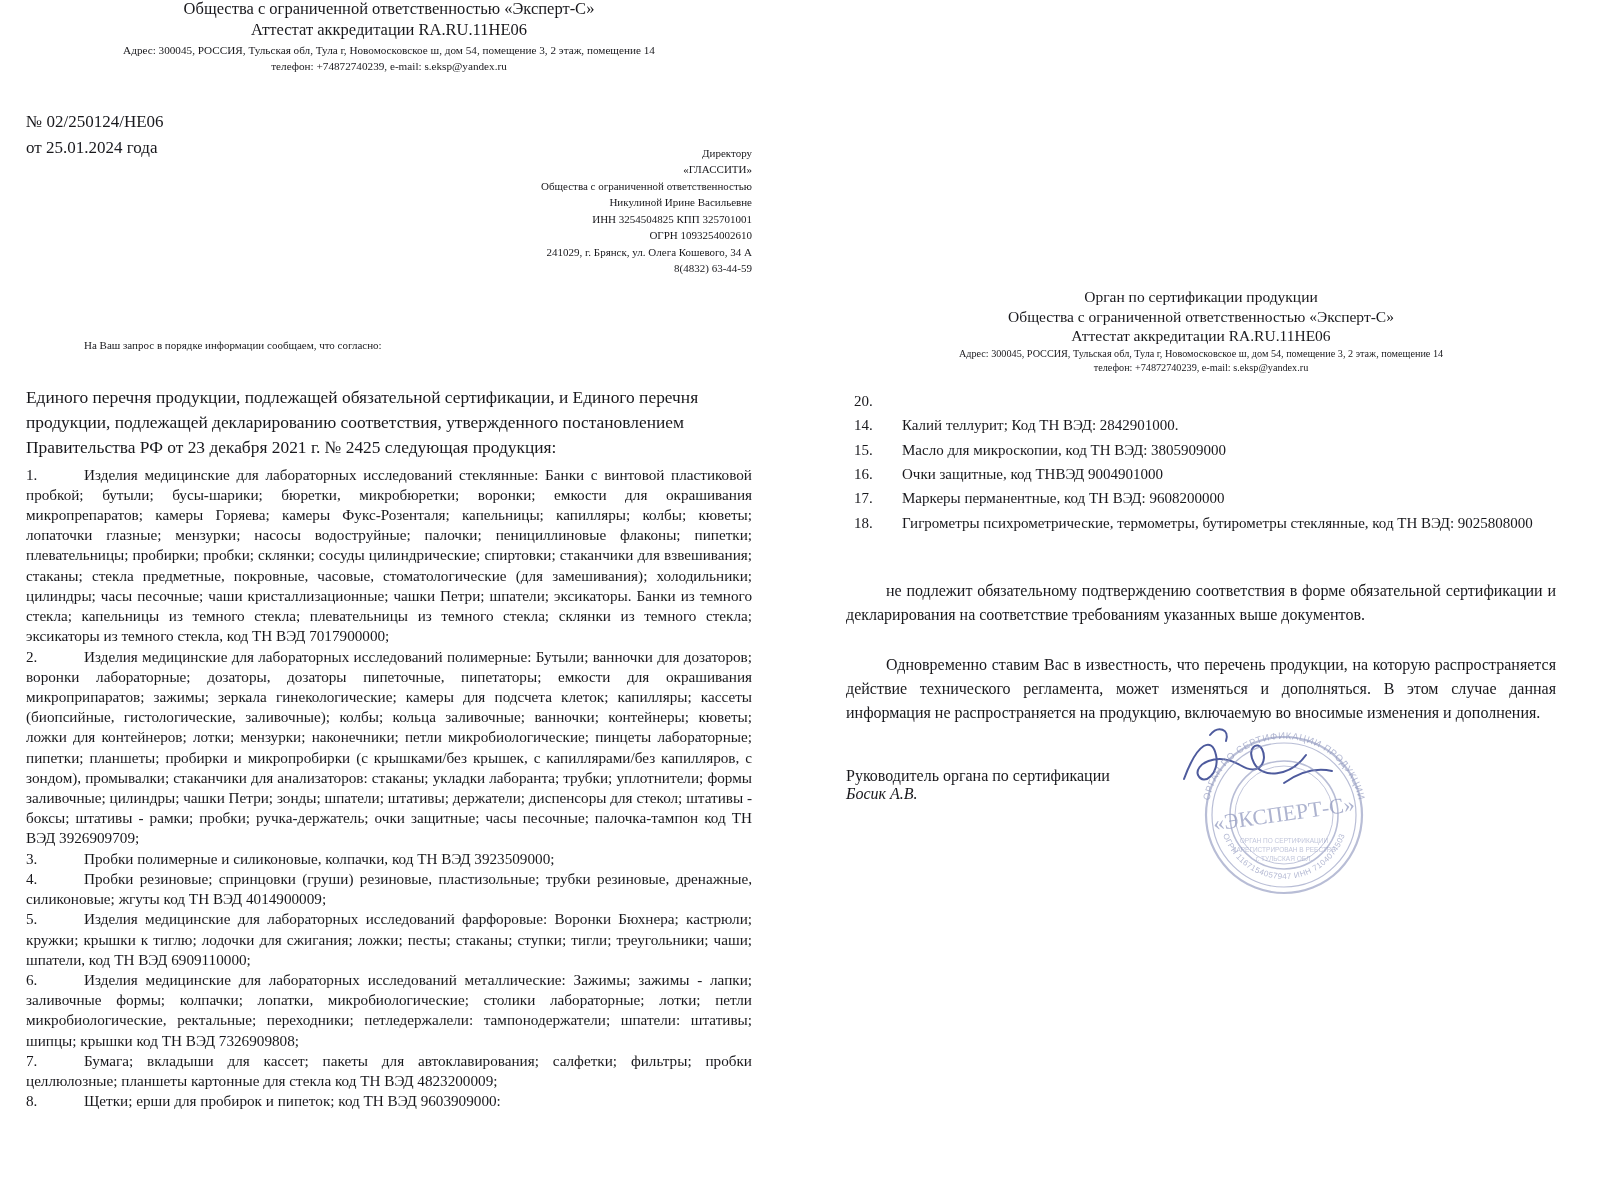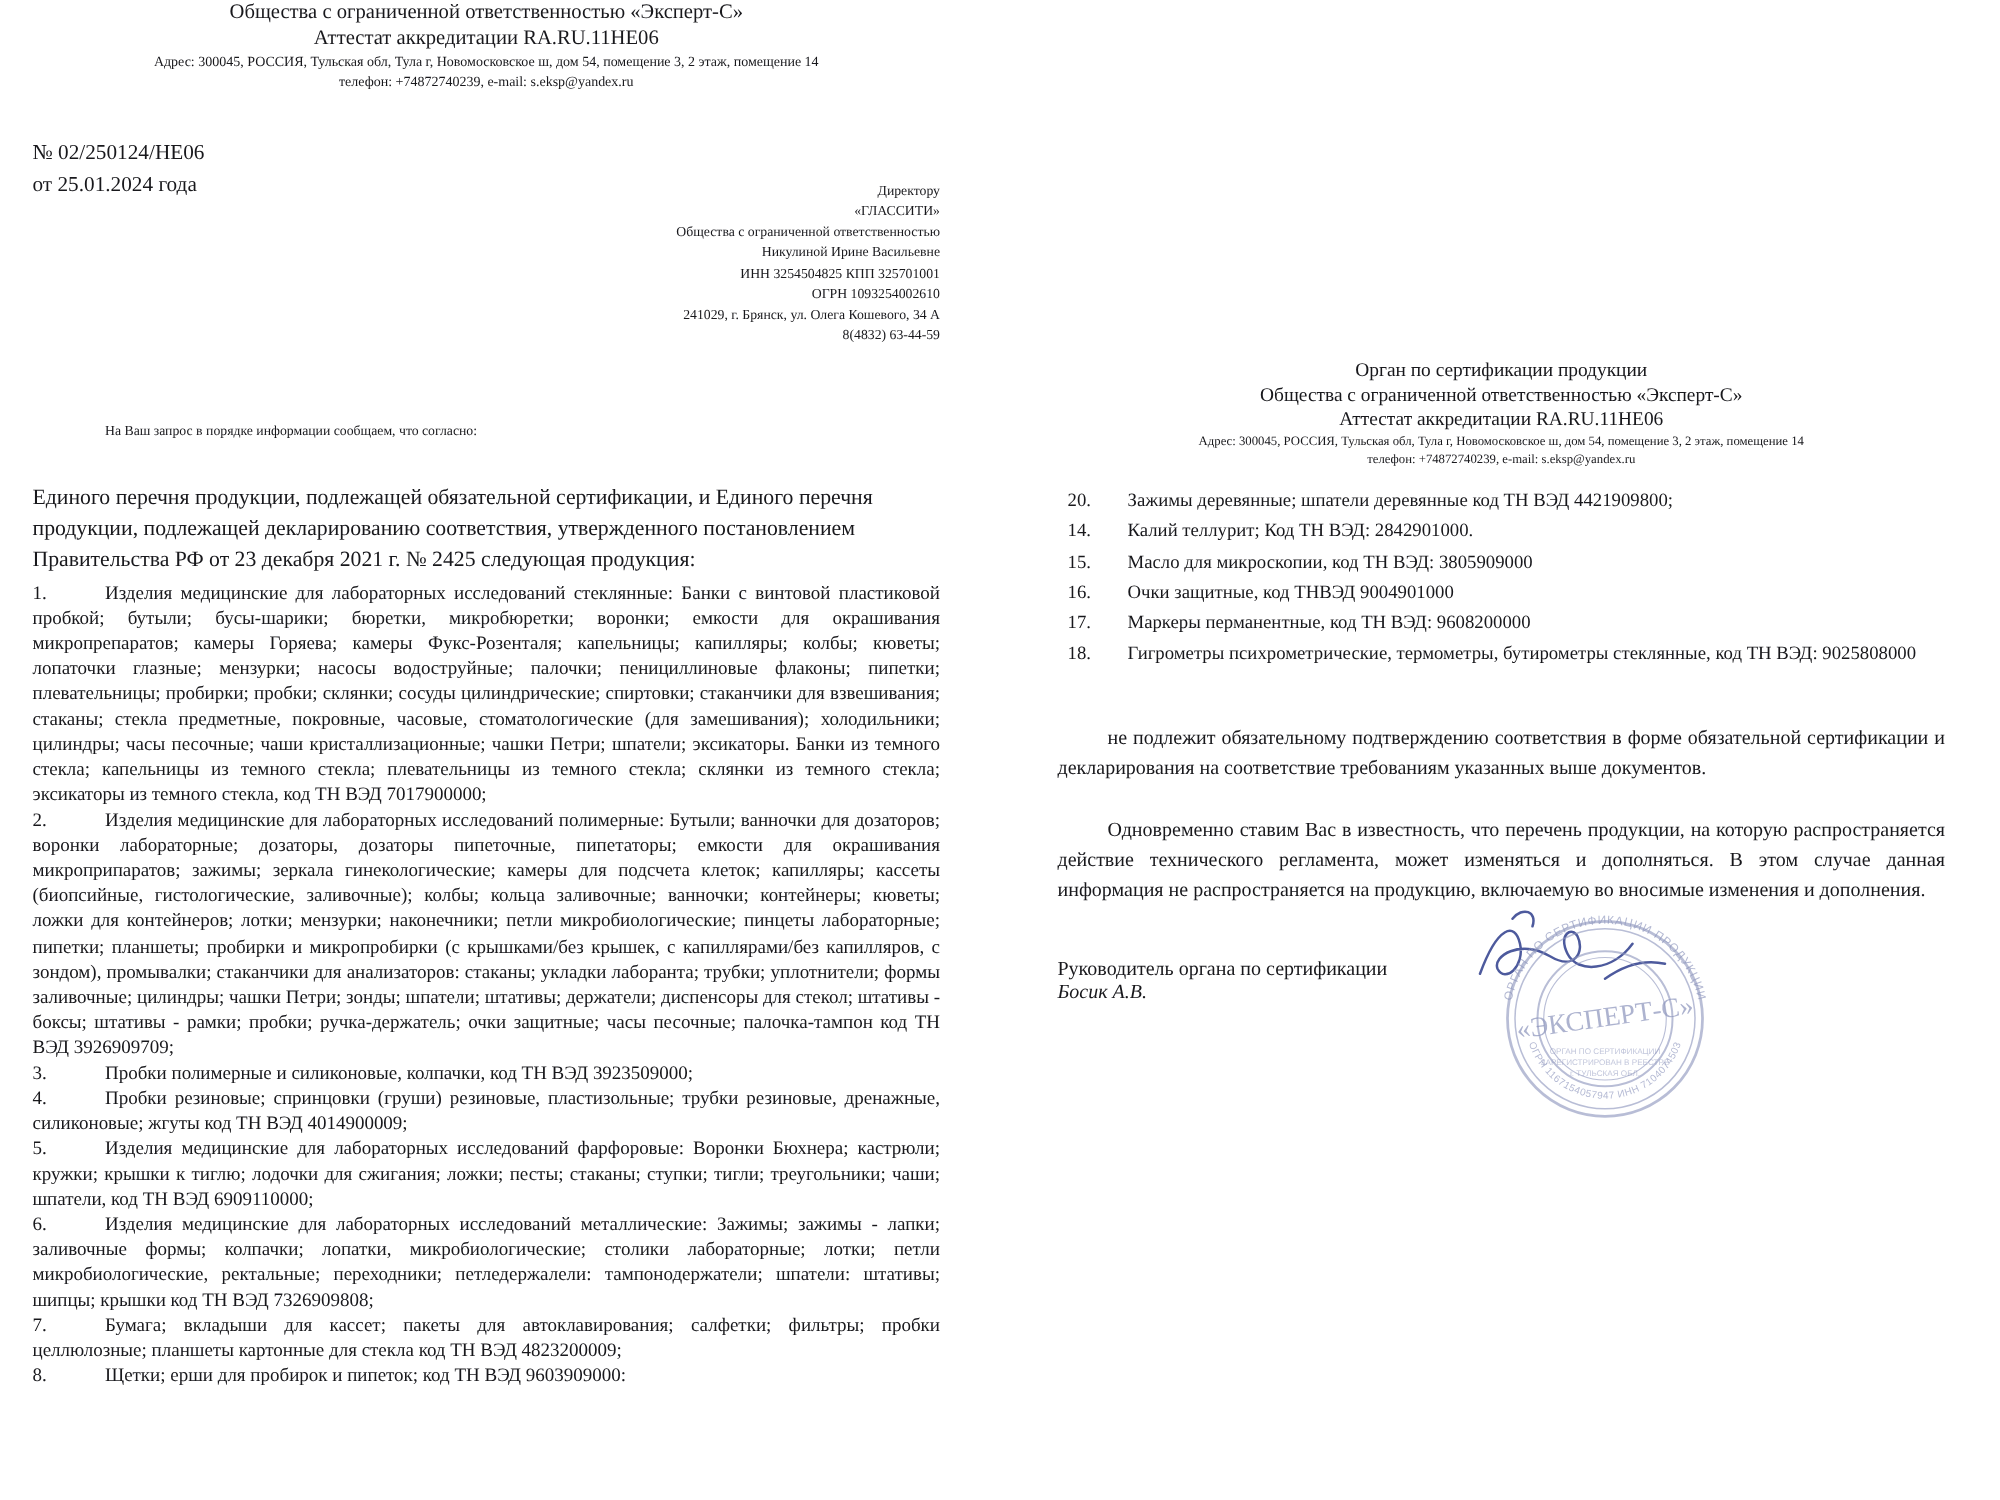--- a/index.html
+++ b/index.html
@@ -216,21 +216,20 @@
       <div class="lh-l1">Орган по сертификации продукции</div>
       <div class="lh-l2">Общества с ограниченной ответственностью «Эксперт-С»</div>
       <div class="lh-l3">Аттестат аккредитации RA.RU.11НЕ06</div>
       <div class="lh-small">Адрес: 300045, РОССИЯ, Тульская обл, Тула г, Новомосковское ш, дом 54, помещение 3, 2 этаж, помещение 14</div>
       <div class="lh-small">телефон: +74872740239, e-mail: s.eksp@yandex.ru</div>
     </div>
 
     <ul class="rlist">
       <li>
           <span class="rnum">20.</span>
-          <span>Зажимы деревянные; шпатели деревянные код ТН ВЭД 4421909800;</span>
         </li>
       <li>
           <span class="rnum">14.</span>
           <span>Калий теллурит; Код ТН ВЭД: 2842901000.</span>
         </li>
       <li>
           <span class="rnum">15.</span>
           <span>Масло для микроскопии, код ТН ВЭД: 3805909000</span>
         </li>
       <li>

